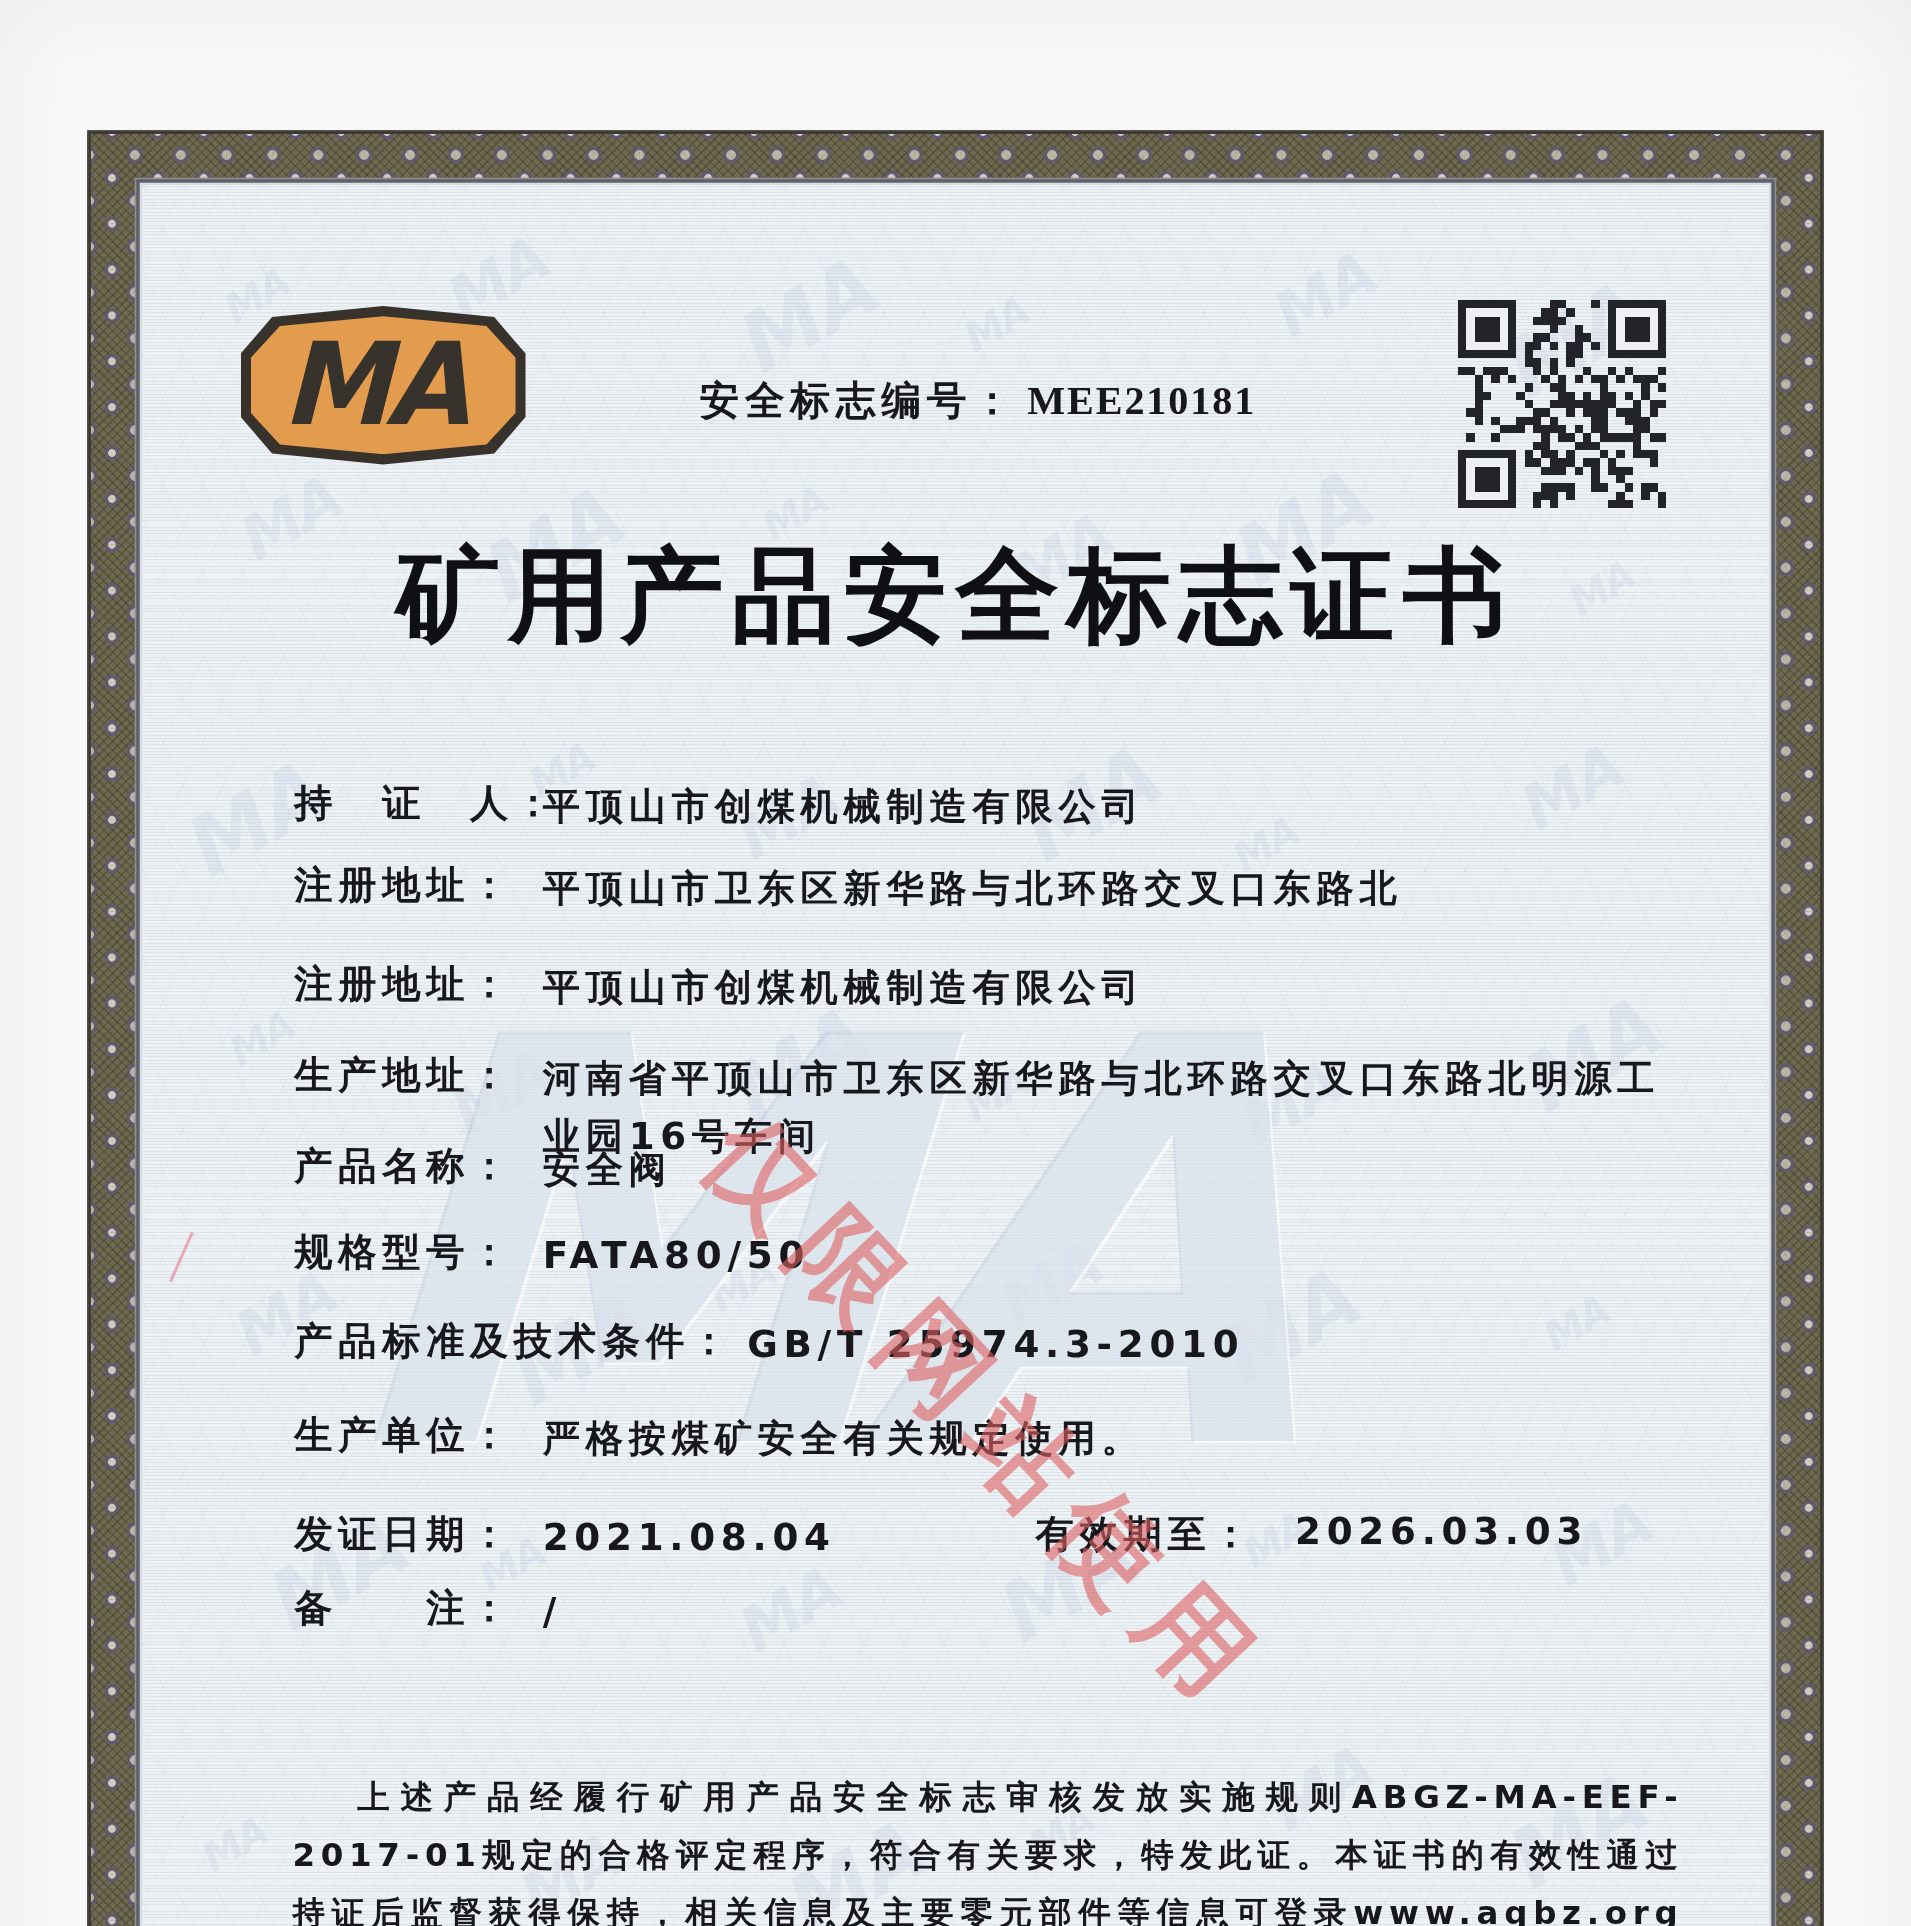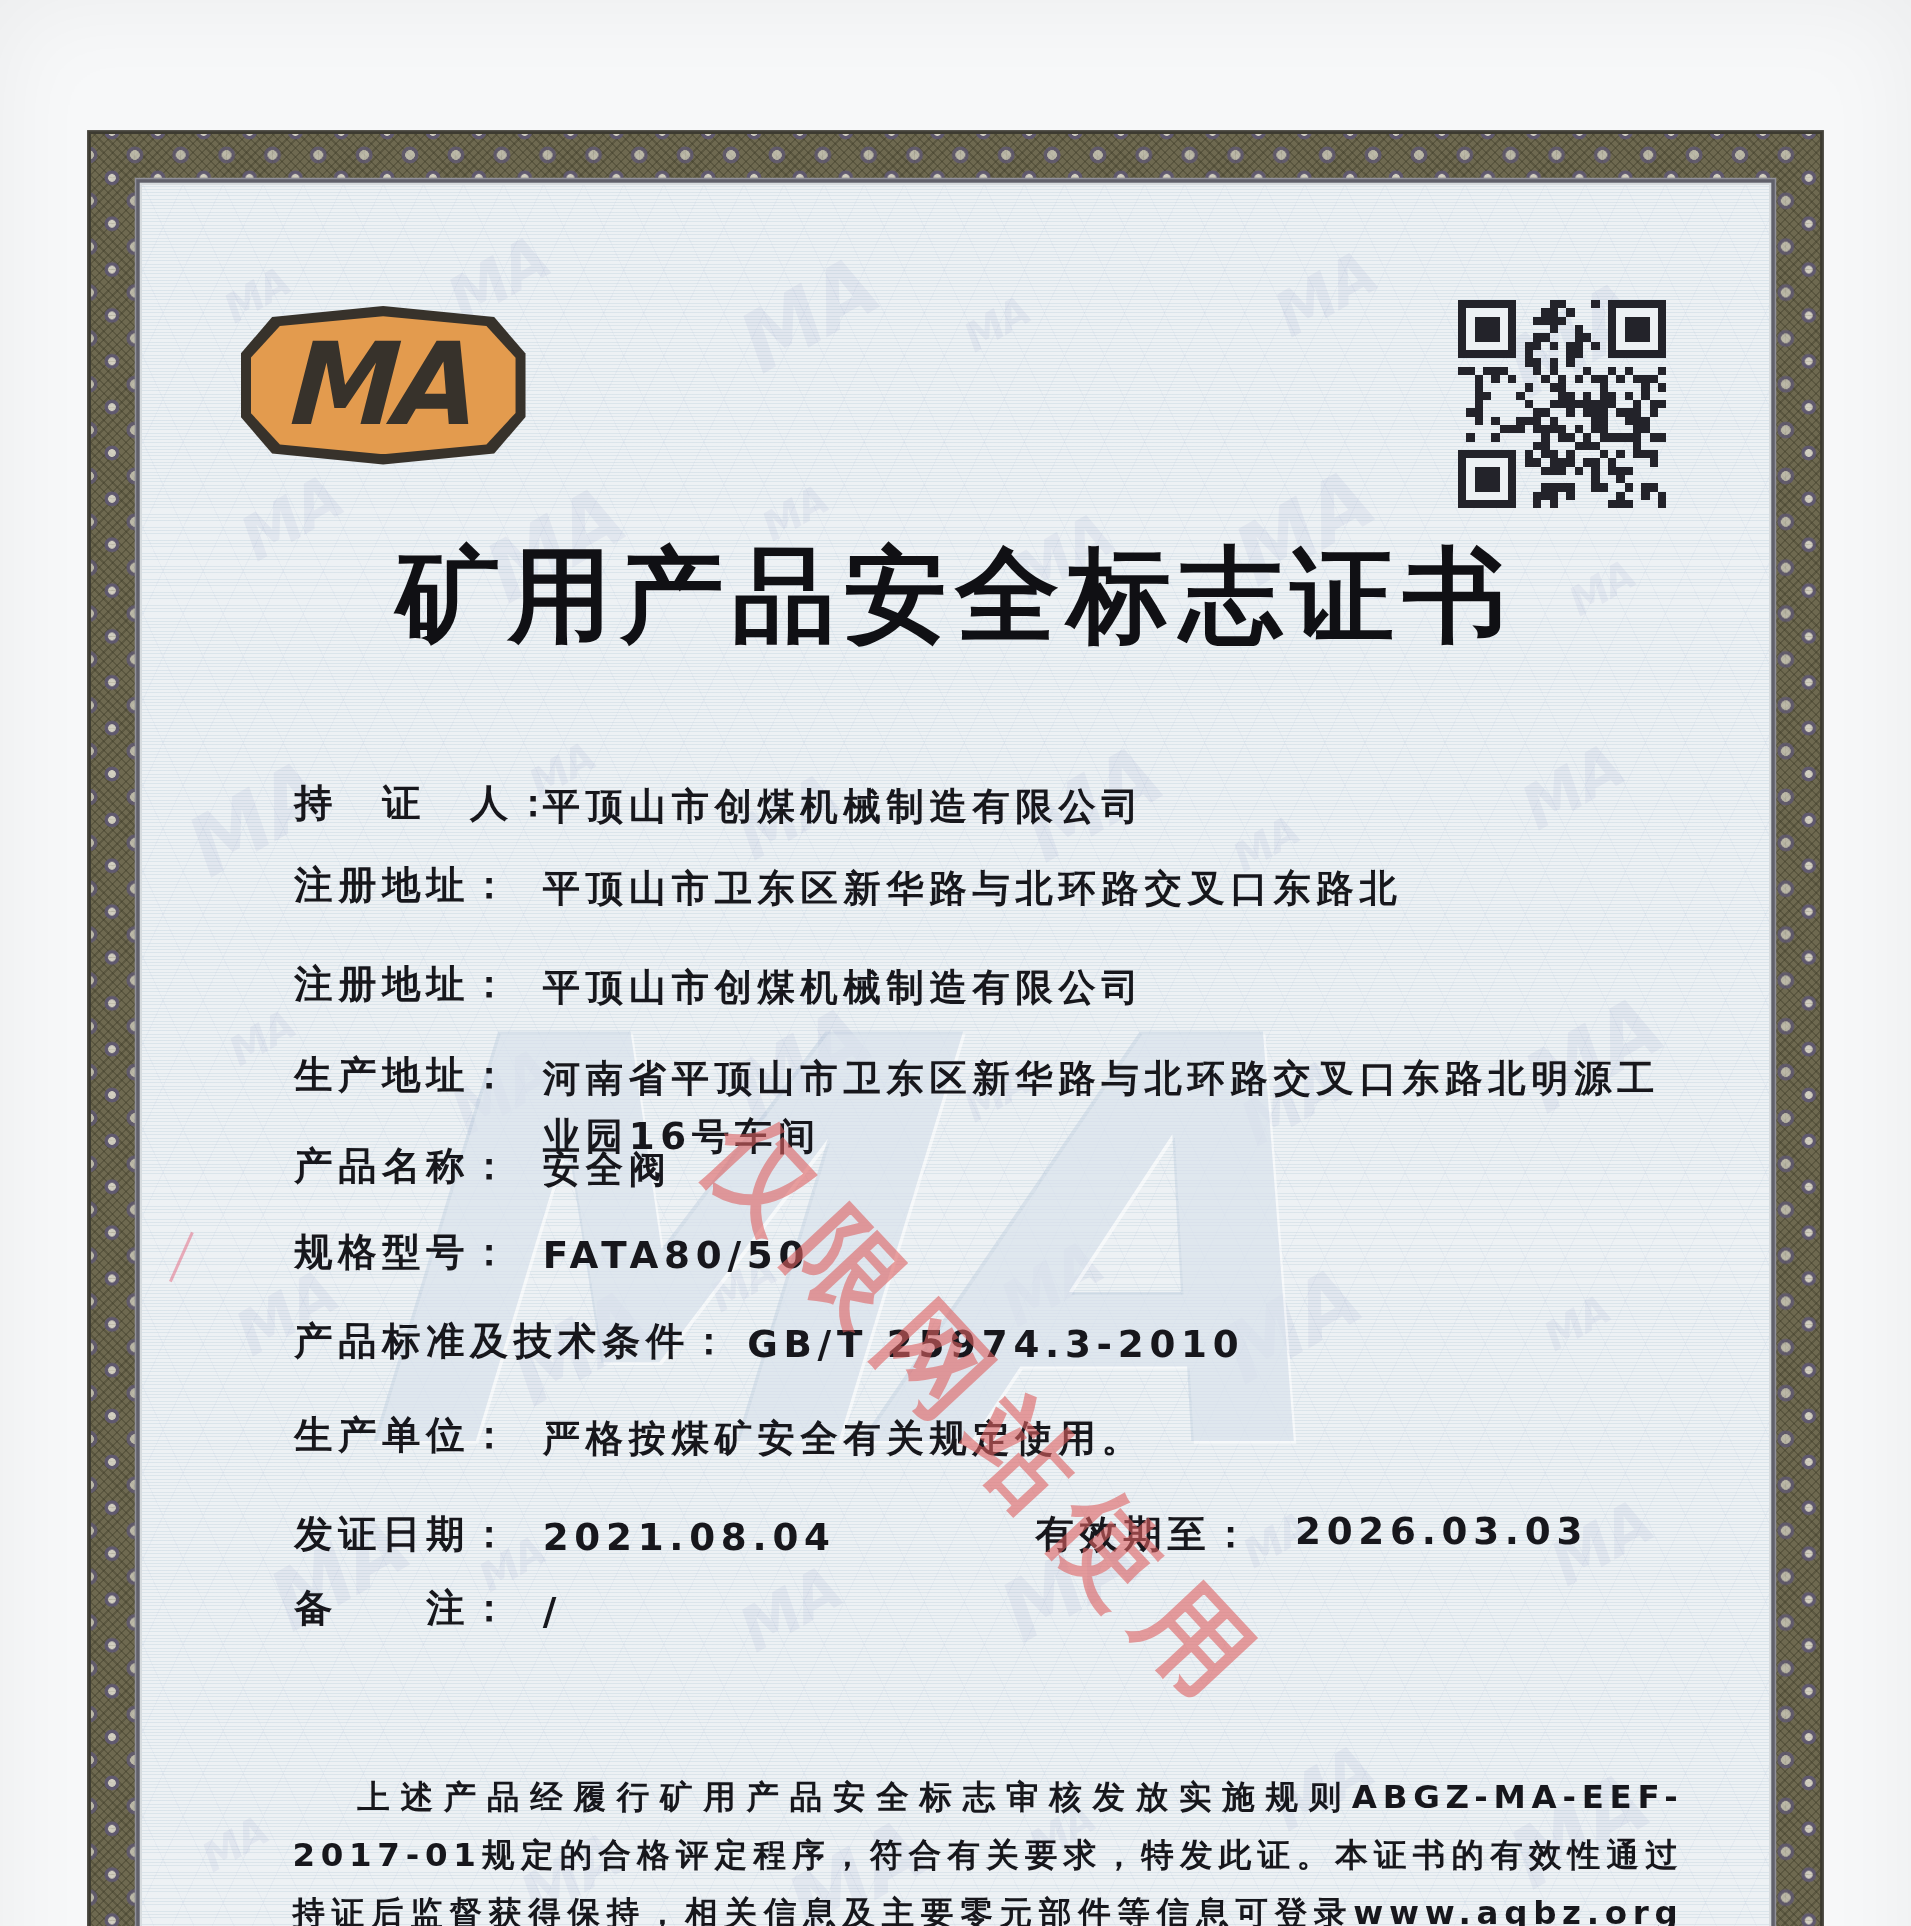--- a/index.html
+++ b/index.html
@@ -163,20 +163,24 @@
   <div class="big-ma">MA</div>
 
   <div class="ma-logo">
     <div class="hex-outer">
       <div class="hex-inner">
         <span>MA</span>
       </div>
     </div>
   </div>
 
+  <div class="cert-no">
+    <span class="cert-no-label">安全标志编号：</span>
+    <span class="cert-no-value">MEE210181</span>
+  </div>
 
   <svg class="qr" id="qr" viewBox="0 0 25 25" shape-rendering="crispEdges">
     <g id="qr-modules">
         <rect x="11" y="0" width="1" height="1" fill="#23232a"></rect>
         <rect x="12" y="0" width="1" height="1" fill="#23232a"></rect>
         <rect x="16" y="0" width="1" height="1" fill="#23232a"></rect>
         <rect x="10" y="1" width="1" height="1" fill="#23232a"></rect>
         <rect x="11" y="1" width="1" height="1" fill="#23232a"></rect>
         <rect x="13" y="1" width="1" height="1" fill="#23232a"></rect>
         <rect x="9" y="2" width="1" height="1" fill="#23232a"></rect>

